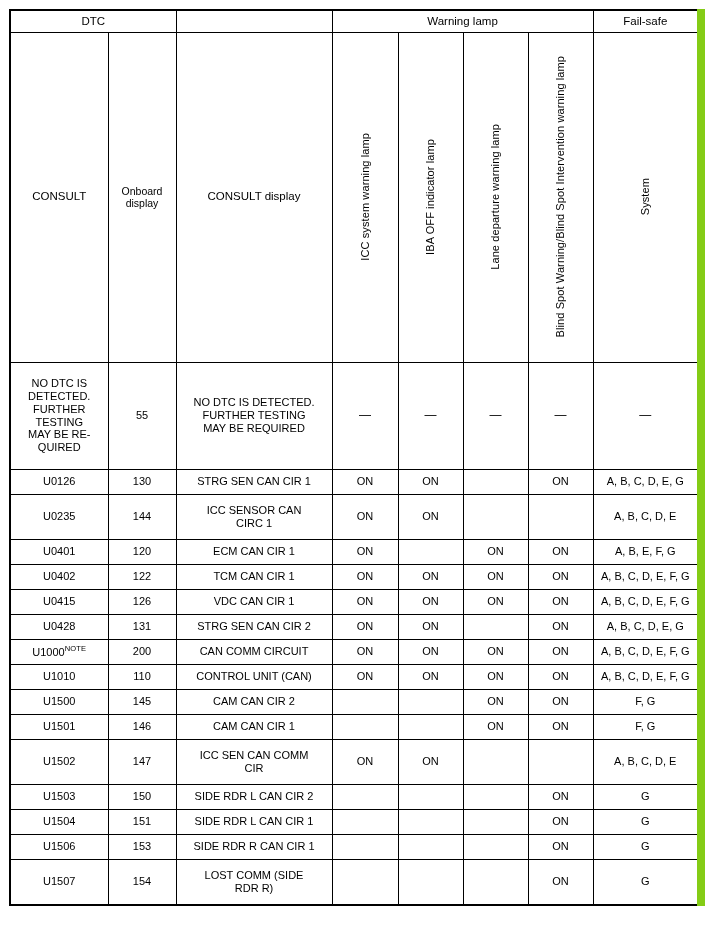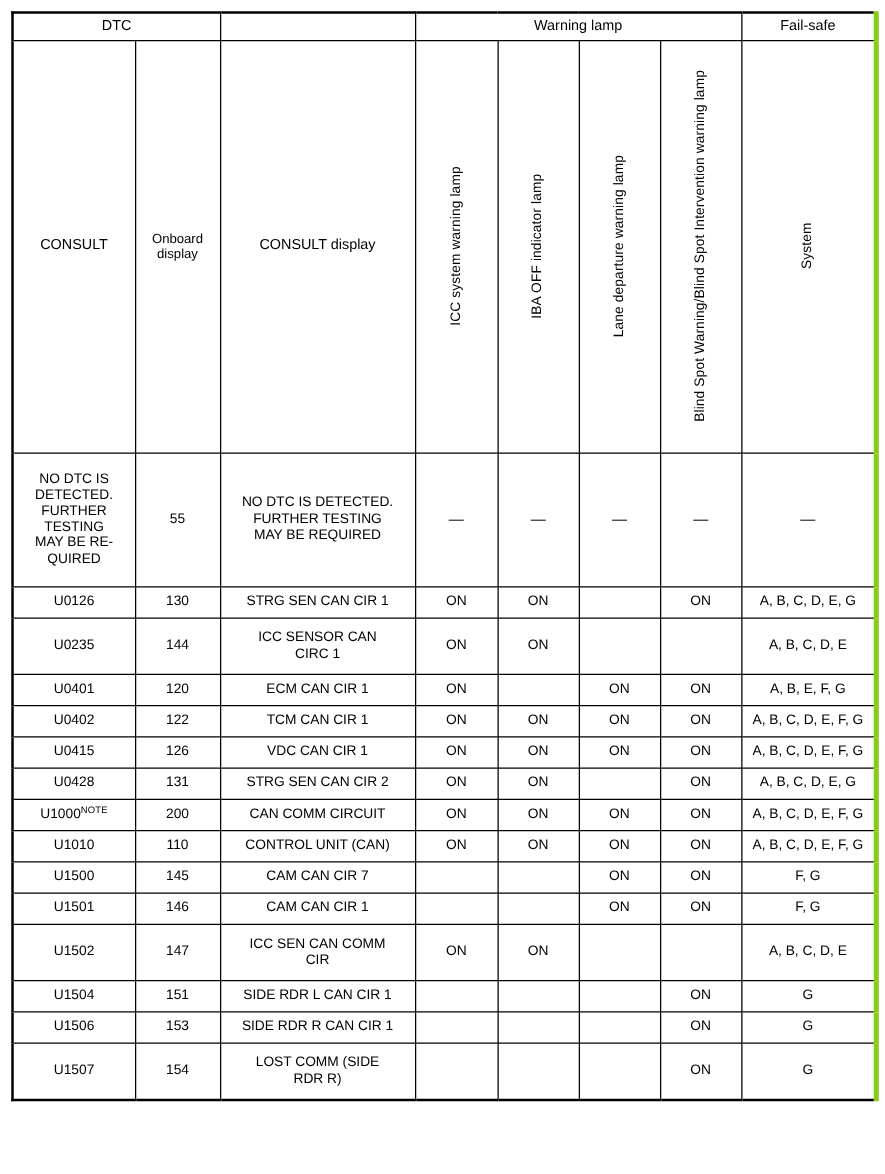--- a/index.html
+++ b/index.html
@@ -122,21 +122,21 @@
   .dash {
     font-size: 12px;
     line-height: 1;
   }
 
   tr.last-row td {
     border-bottom: 2px solid #000000;
   }
   table.dtc tr.hdr-group td:first-child,
   table.dtc tr td:first-child { border-left: 2px solid #000000; }
-  table.dtc tr td:last-child { border-right: 4px solid #84cc16; }
+  table.dtc tr td:last-child { border-right: 8px solid #84cc16; }
   table.dtc tr.hdr-group td { border-top: 2px solid #000000; }
 </style>
 </head>
 <body>
 
 <div id="sheet">
   <table class="dtc">
     <colgroup>
       <col class="c-consult">
       <col class="c-onboard">
@@ -273,21 +273,21 @@
           <td class="cdisplay multiline"><span>CONTROL UNIT (CAN)</span></td>
           <td class="lamp">ON</td>
           <td class="lamp">ON</td>
           <td class="lamp">ON</td>
           <td class="lamp">ON</td>
           <td class="fail">A, B, C, D, E, F, G</td>
         </tr>
         <tr class="r1">
           <td class="dtc-code multiline"><span>U1500</span></td>
           <td class="onboard">145</td>
-          <td class="cdisplay multiline"><span>CAM CAN CIR 7</span></td>
+          <td class="cdisplay multiline"><span>CAM CAN CIR 2</span></td>
           <td class="lamp"></td>
           <td class="lamp"></td>
           <td class="lamp">ON</td>
           <td class="lamp">ON</td>
           <td class="fail">F, G</td>
         </tr>
         <tr class="r1">
           <td class="dtc-code multiline"><span>U1501</span></td>
           <td class="onboard">146</td>
           <td class="cdisplay multiline"><span>CAM CAN CIR 1</span></td>
@@ -301,20 +301,30 @@
           <td class="dtc-code multiline"><span>U1502</span></td>
           <td class="onboard">147</td>
           <td class="cdisplay multiline"><span>ICC SEN CAN COMM</span><br><span>CIR</span></td>
           <td class="lamp">ON</td>
           <td class="lamp">ON</td>
           <td class="lamp"></td>
           <td class="lamp"></td>
           <td class="fail">A, B, C, D, E</td>
         </tr>
         <tr class="r1">
+          <td class="dtc-code multiline"><span>U1503</span></td>
+          <td class="onboard">150</td>
+          <td class="cdisplay multiline"><span>SIDE RDR L CAN CIR 2</span></td>
+          <td class="lamp"></td>
+          <td class="lamp"></td>
+          <td class="lamp"></td>
+          <td class="lamp">ON</td>
+          <td class="fail">G</td>
+        </tr>
+        <tr class="r1">
           <td class="dtc-code multiline"><span>U1504</span></td>
           <td class="onboard">151</td>
           <td class="cdisplay multiline"><span>SIDE RDR L CAN CIR 1</span></td>
           <td class="lamp"></td>
           <td class="lamp"></td>
           <td class="lamp"></td>
           <td class="lamp">ON</td>
           <td class="fail">G</td>
         </tr>
         <tr class="r1">

